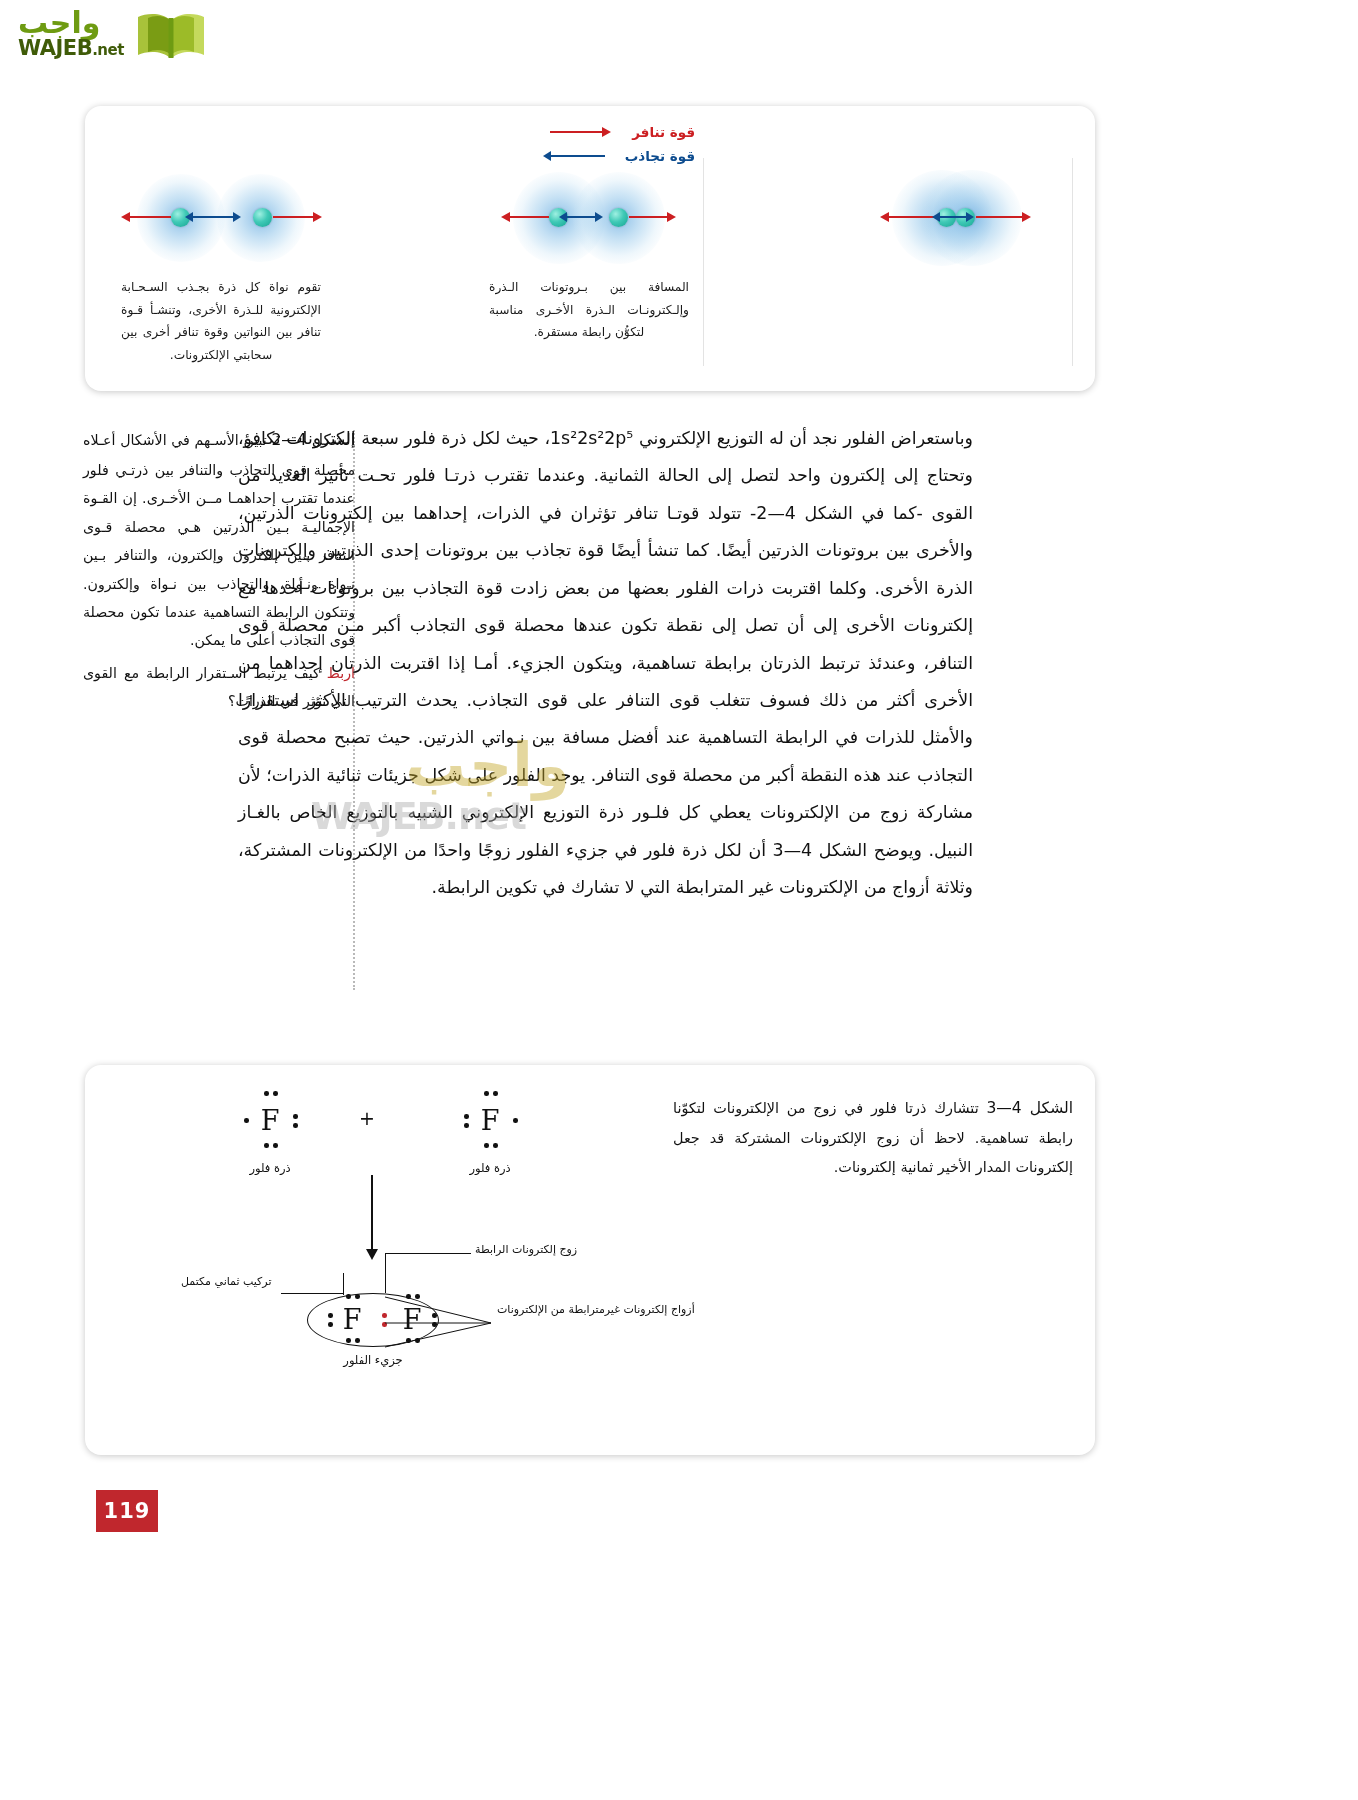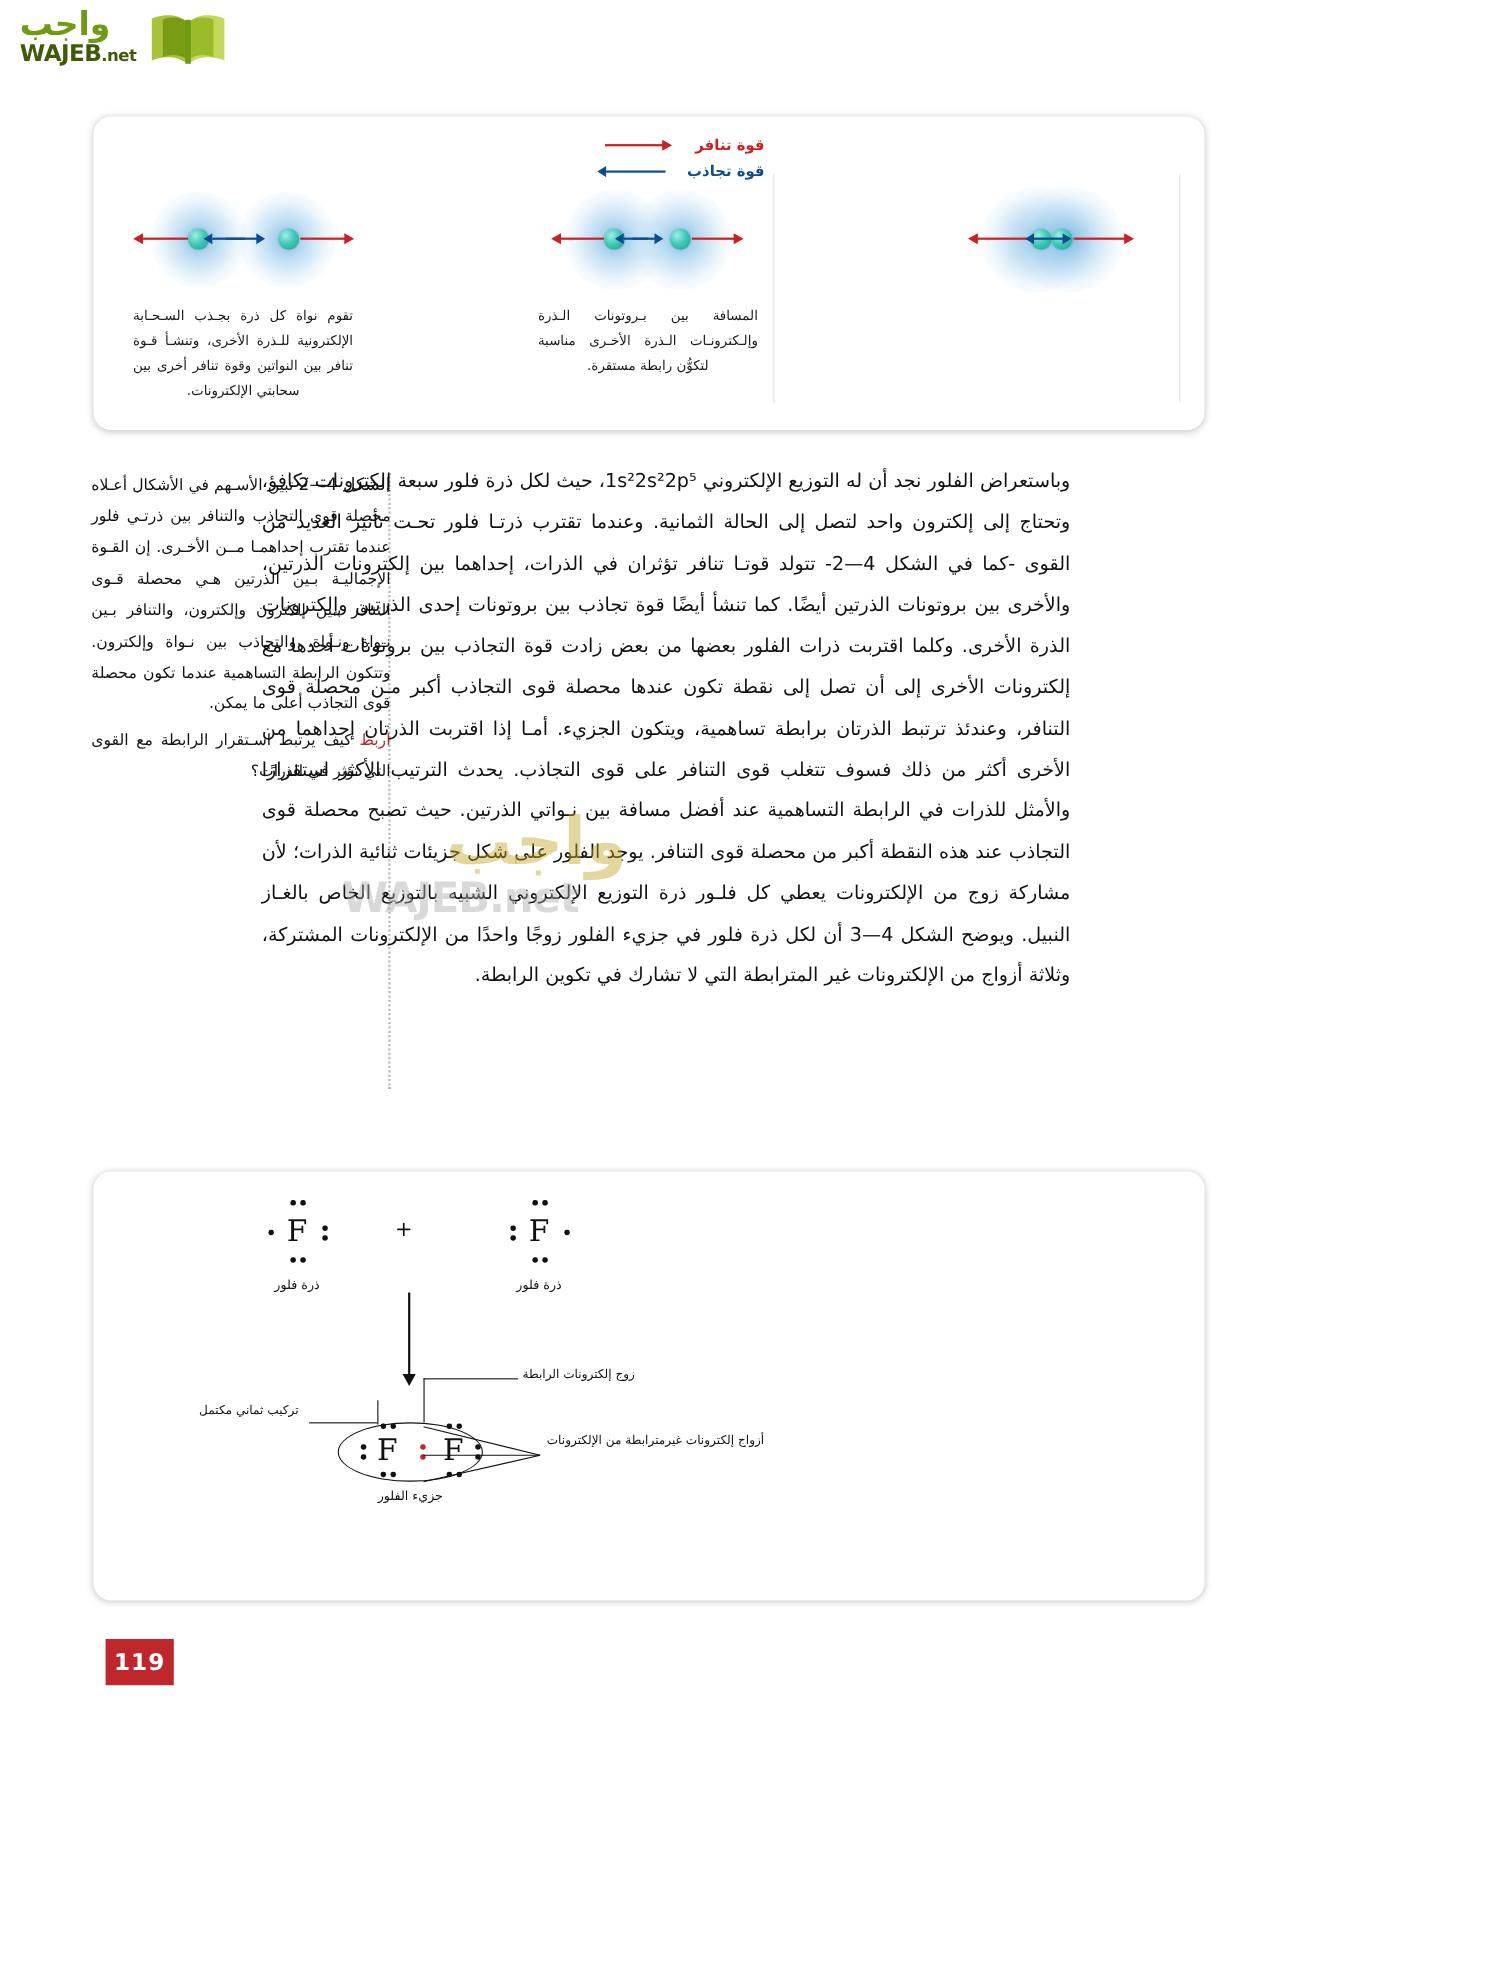--- a/index.html
+++ b/index.html
@@ -449,20 +449,24 @@
   <p>وباستعراض الفلور نجد أن له التوزيع الإلكتروني 1s²2s²2p⁵، حيث لكل ذرة فلور سبعة إلكترونات تكافؤ، وتحتاج إلى إلكترون واحد لتصل إلى الحالة الثمانية. وعندما تقترب ذرتـا فلور تحـت تأثير العديد من القوى -كما في الشكل 4—2- تتولد قوتـا تنافر تؤثران في الذرات، إحداهما بين إلكترونات الذرتين، والأخرى بين بروتونات الذرتين أيضًا. كما تنشأ أيضًا قوة تجاذب بين بروتونات إحدى الذرتين وإلكترونات الذرة الأخرى. وكلما اقتربت ذرات الفلور بعضها من بعض زادت قوة التجاذب بين بروتونات أحدها مع إلكترونات الأخرى إلى أن تصل إلى نقطة تكون عندها محصلة قوى التجاذب أكبر مـن محصلة قوى التنافر، وعندئذ ترتبط الذرتان برابطة تساهمية، ويتكون الجزيء. أمـا إذا اقتربت الذرتان إحداهما من الأخرى أكثر من ذلك فسوف تتغلب قوى التنافر على قوى التجاذب. يحدث الترتيب الأكثر استقرارًا والأمثل للذرات في الرابطة التساهمية عند أفضل مسافة بين نـواتي الذرتين. حيث تصبح محصلة قوى التجاذب عند هذه النقطة أكبر من محصلة قوى التنافر. يوجد الفلور على شكل جزيئات ثنائية الذرات؛ لأن مشاركة زوج من الإلكترونات يعطي كل فلـور ذرة التوزيع الإلكتروني الشبيه بالتوزيع الخاص بالغـاز النبيل. ويوضح الشكل 4—3 أن لكل ذرة فلور في جزيء الفلور زوجًا واحدًا من الإلكترونات المشتركة، وثلاثة أزواج من الإلكترونات غير المترابطة التي لا تشارك في تكوين الرابطة.</p>
 </div>
 
 <div class="watermark">
   <div class="wm-ar">واجب</div>
   <div class="wm-en">WAJEB.net</div>
 </div>
 
 <div class="fig-bottom">
 
+  <div class="fig-bottom-cap">
+    <span class="fig-label">الشكل 4—3</span>
+    <span>تتشارك ذرتا فلور في زوج من الإلكترونات لتكوّنا رابطة تساهمية. لاحظ أن زوج الإلكترونات المشتركة قد جعل إلكترونات المدار الأخير ثمانية إلكترونات.</span>
+  </div>
 
   <div class="lewis-area">
 
     <div class="lewis-atom" style="left:370px;top:20px;">
       <span class="lewis-F">F</span>
       <span class="dot" style="left:29px;top:6px;"></span>
       <span class="dot" style="left:38px;top:6px;"></span>
       <span class="dot" style="left:29px;top:58px;"></span>
       <span class="dot" style="left:38px;top:58px;"></span>
       <span class="dot" style="left:9px;top:29px;"></span>

